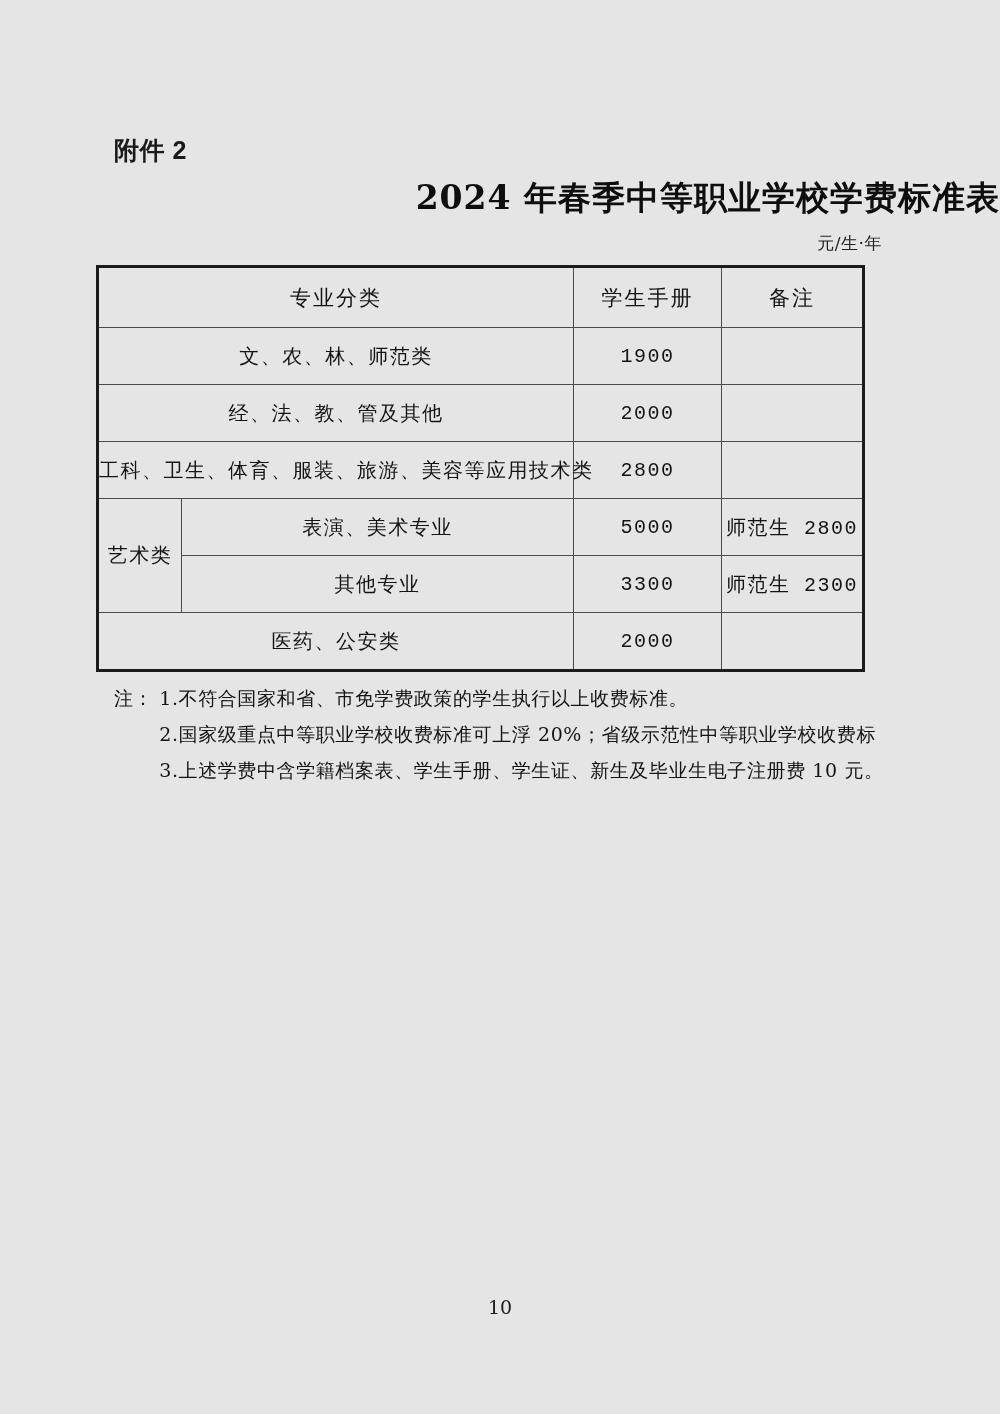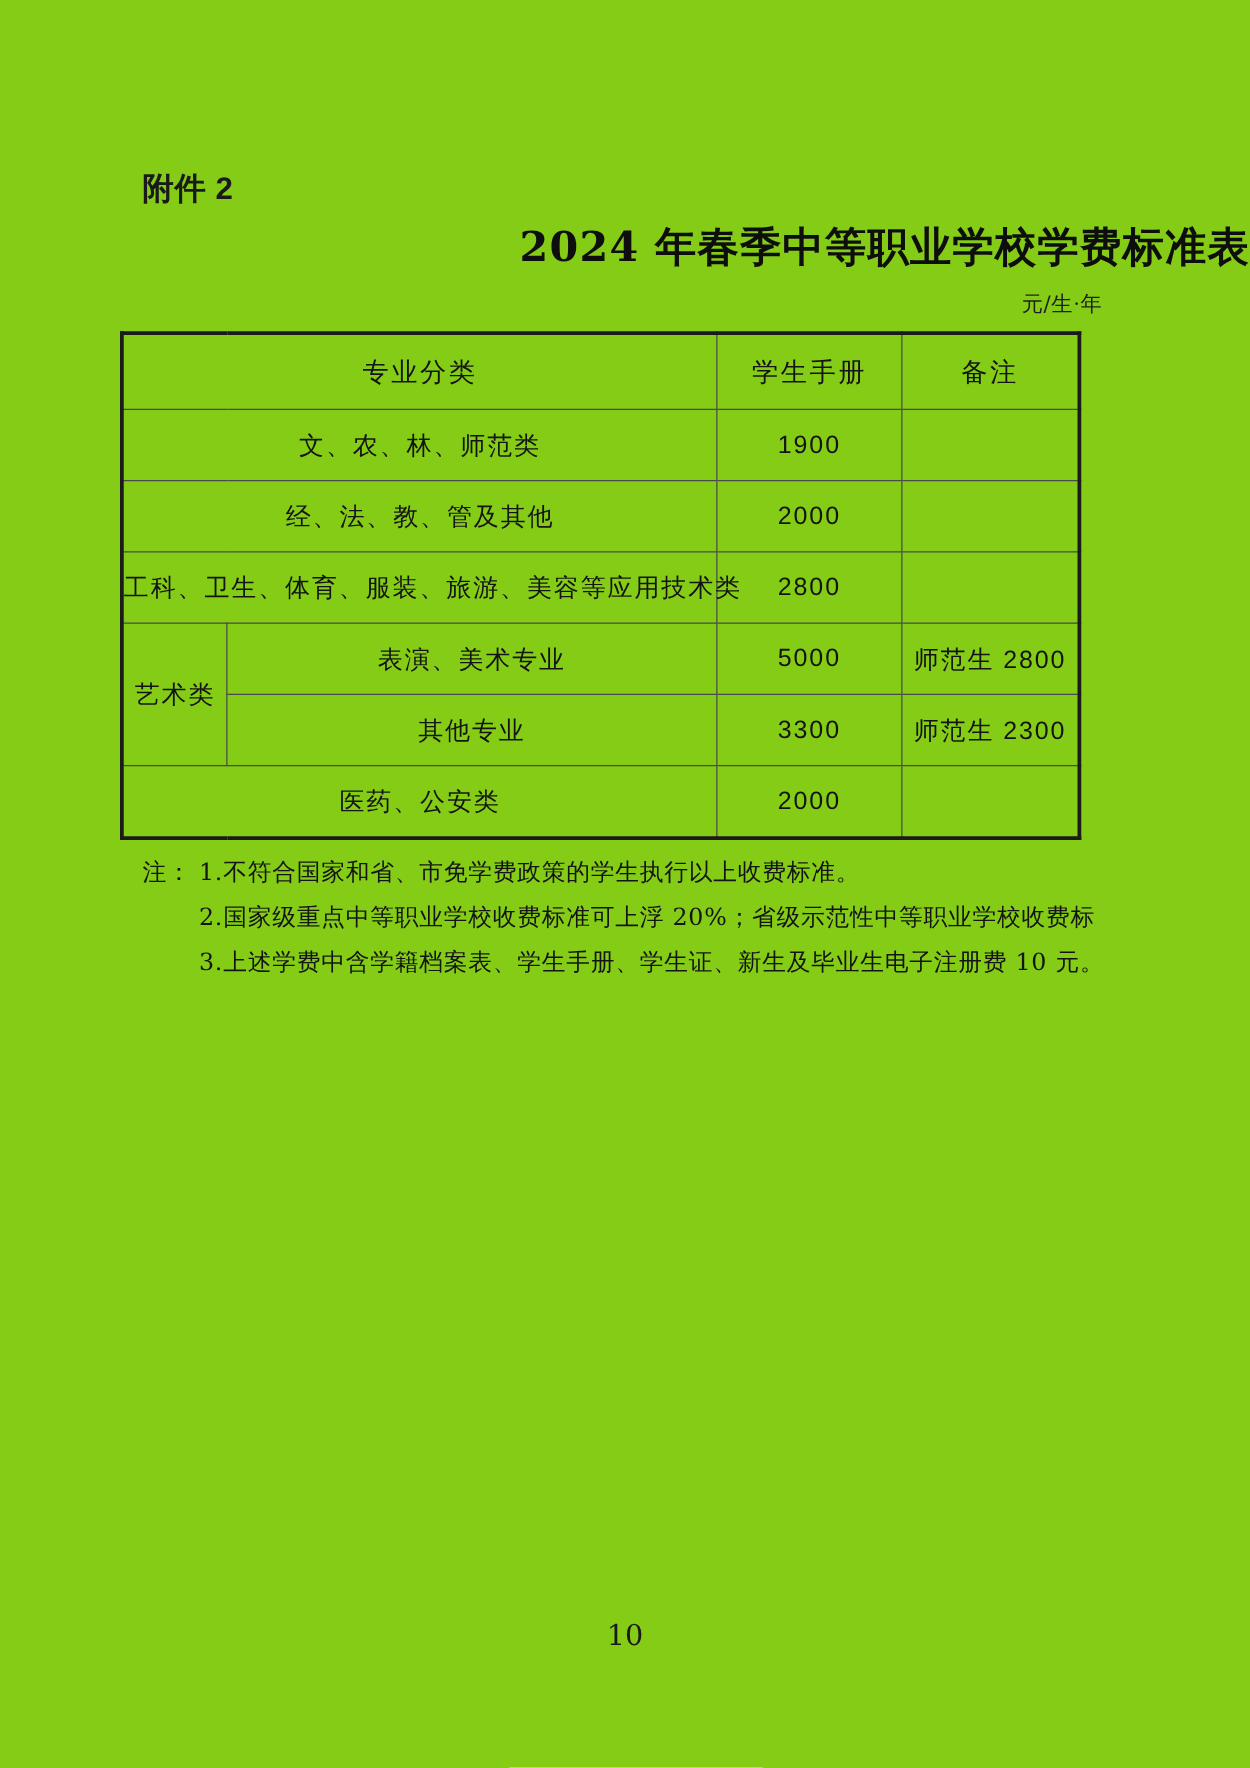--- a/index.html
+++ b/index.html
@@ -13,21 +13,21 @@
     height: 1414px;
     position: relative;
     font-family: "DejaVu Serif", "Liberation Serif", serif;
     color: #161616;
     overflow: hidden;
   }
 
   .page {
     position: absolute;
     inset: 0;
-    background: #84cc16;
+    background: #e5e5e5;
   }
 
   
   .attachment-label {
     position: absolute;
     left: 114px;
     top: 134px;
     font-family: "Liberation Sans", "DejaVu Sans", sans-serif;
     font-size: 25px;
     font-weight: 600;
@@ -94,21 +94,21 @@
     font-size: 21px;
     letter-spacing: 2px;
   }
   td.cat-merged {
     letter-spacing: 2px;
   }
   td.row-wide {
     letter-spacing: 2.5px;
   }
   td.fee-value, td.remark-value {
-    font-family: Liberation Sans, sans-serif;
+    font-family: Liberation Mono, monospace;
     letter-spacing: 0.5px;
   }
   td.remark-value {
     letter-spacing: 1.2px;
   }
   td.blank-cell { }
 
   
   col.c-sub  { width: 84px; }
   col.c-name { width: 392px; }
@@ -145,21 +145,21 @@
     text-indent: 17px;
   }
 
   
   .page-number {
     position: absolute;
     left: 0;
     right: 0;
     top: 1296px;
     text-align: center;
-    font-size: 23px;
+    font-size: 19px;
     color: #1a1a1a;
   }
 </style>
 </head>
 <body>
 
 <div class="page">
 
   <div class="attachment-label">附件 2</div>
 

